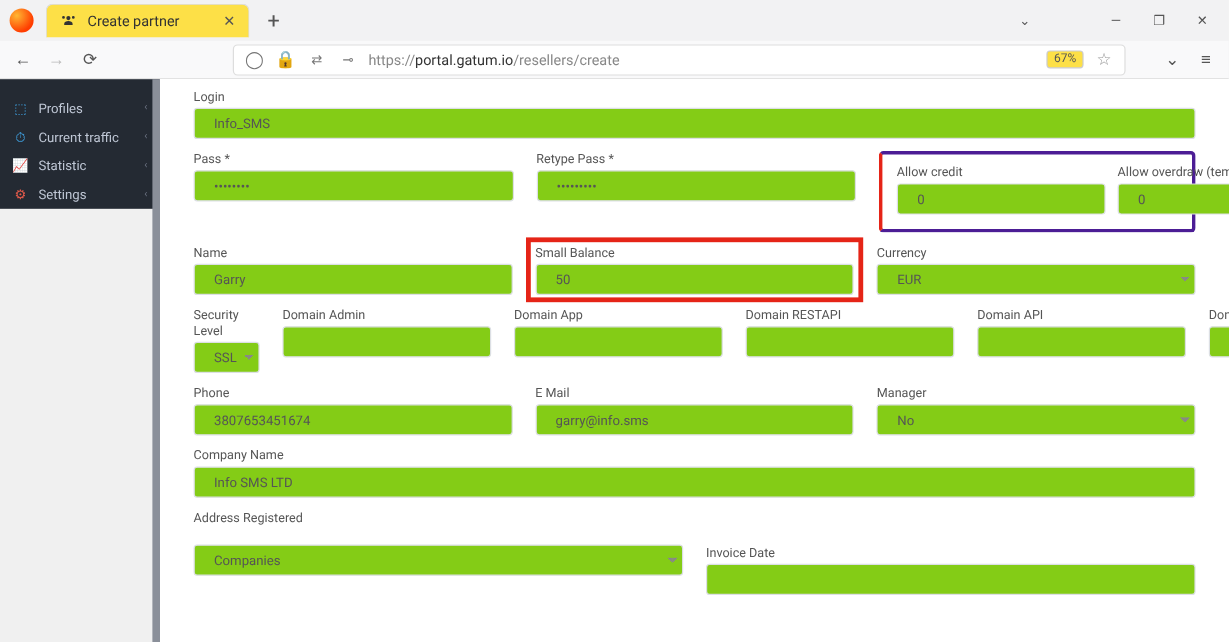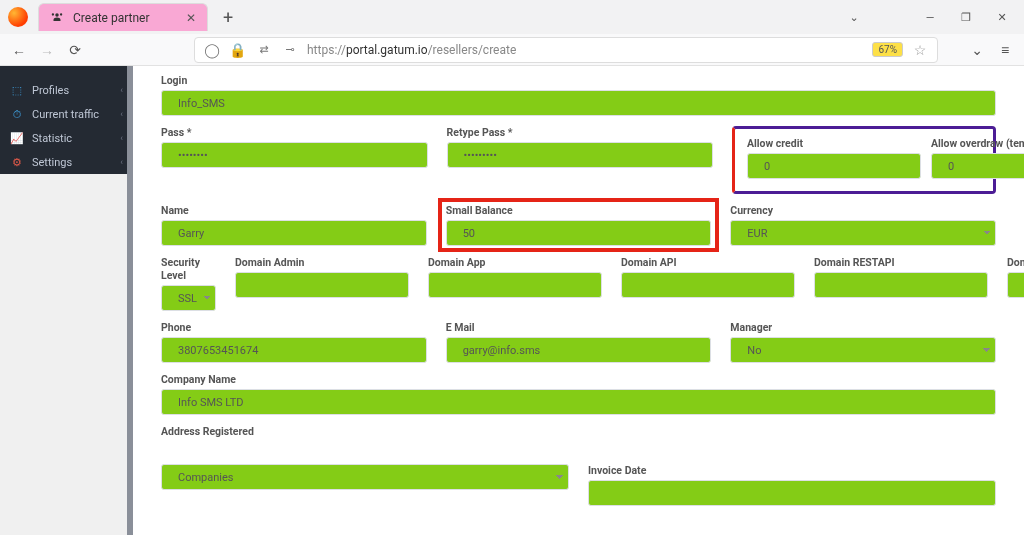--- a/index.html
+++ b/index.html
@@ -2,21 +2,21 @@
 <html><head>
   <meta charset="utf-8">
   <style>
     * { margin:0; padding:0; box-sizing:border-box; font-family:-apple-system,BlinkMacSystemFont,"Segoe UI",Roboto,sans-serif; }
     body { width:1024px; height:535px; background:#f0f0f0; overflow:hidden; font-size:11px; color:#333; }
 
     
     .chrome { background:#f5f5f5; }
     .tabbar { display:flex; align-items:center; height:34px; padding-left:8px; gap:6px; background:#f2f2f3;}
     .ff-logo { width:20px; height:20px; border-radius:50%; background:radial-gradient(circle at 30% 30%, #ffb733, #ff3d00 70%); margin-right:4px;}
-    .tab { display:flex; align-items:center; gap:8px; background:#f9a8d4; border:1px solid #ddd; border-bottom:none; border-radius:6px 6px 0 0; padding:6px 8px 6px 10px; width:170px; height:28px; font-size:12px;}
+    .tab { display:flex; align-items:center; gap:8px; background:#fde047; border:1px solid #ddd; border-bottom:none; border-radius:6px 6px 0 0; padding:6px 8px 6px 10px; width:170px; height:28px; font-size:12px;}
     .tab-favicon { width:16px; height:16px; display:flex; align-items:center; justify-content:center;}
     .tab-favicon svg{width:14px;height:14px;fill:#333;}
     .tab-title { flex:1; white-space:nowrap; overflow:hidden;}
     .tab-close { width:16px; height:16px; display:flex; align-items:center; justify-content:center; color:#555; cursor:pointer;}
     .newtab { width:28px; height:28px; display:flex; align-items:center; justify-content:center; color:#555; font-size:18px; cursor:pointer;}
     .win-controls{ margin-left:auto; display:flex; gap:20px; padding-right:14px; color:#555;}
     .win-controls span{ width:16px; display:flex; align-items:center; justify-content:center;}
 
     .navbar { display:flex; align-items:center; height:32px; padding:0 10px; gap:10px; background:#f9f9fa; border-bottom:1px solid #e2e2e2;}
     .nav-icon{ width:18px; height:18px; display:flex; align-items:center; justify-content:center; color:#555; font-size:14px;}
@@ -39,21 +39,21 @@
     .ic-traffic{color:#3fa2e3;}
     .ic-statistic{color:#5cb85c;}
     .ic-settings{color:#e25a4a;}
     .sb-wrap{position:relative; height:100%;}
     .side-scrollbar{ position:absolute; top:0; right:-1px; width:7px; height:100%; background:#8a8f99;}
 
     
     .content{ flex:1; background:#fff; overflow-y:auto; padding:8px 28px 20px 28px; position:relative;}
     .form-row{ display:flex; gap:19px; margin-bottom:10px;}
     .field{ display:flex; flex-direction:column; gap:3px;}
-    .field label{ font-size:10.5px; font-weight:700; color:#555;}
+    .field label{ font-size:10.5px; font-weight:400; color:#555;}
     .field input,.field select,.field textarea{ border:1px solid #dcdfe4; border-radius:3px; padding:5px 16px; font-size:11px; color:#555; background:#84cc16; height:26px;}
     .field textarea{height:46px; resize:none;}
     .field select{appearance:none; background-image:linear-gradient(45deg,transparent 50%,#888 50%),linear-gradient(135deg,#888 50%,transparent 50%); background-position:right 8px center,right 4px center; background-size:4px 4px,4px 4px; background-repeat:no-repeat; padding-right:18px;}
     .full{flex:1;}
 
     .credit-box{ border:3px solid #4c1d95; border-radius:4px; padding:8px 12px 12px 12px; margin-left:auto; width:264px;}
     .credit-inner{display:flex; gap:10px;}
     .highlight{ outline:4px solid #e52417; outline-offset:-2px;}
 
   </style>
@@ -177,25 +177,25 @@
       </div>
       <div class="field full">
           <label>Domain Admin</label>
           <input value="" style="">
         </div>
       <div class="field full">
           <label>Domain App</label>
           <input value="" style="">
         </div>
       <div class="field full">
+          <label>Domain RESTAPI</label>
+          <input value="" style="">
+        </div>
+      <div class="field full">
           <label>Domain API</label>
-          <input value="" style="">
-        </div>
-      <div class="field full">
-          <label>Domain RESTAPI</label>
           <input value="" style="">
         </div>
       <div class="field full">
           <label>Domain Webhook</label>
           <input value="" style="">
         </div>
     </div>
 
     <div class="form-row">
       <div class="field full">
@@ -210,21 +210,21 @@
           <label>Manager</label>
           <select><option>No</option></select>
         </div>
     </div>
 
     <div class="field full" style="margin-bottom:10px;">
       <label>Company Name</label>
       <input value="Info SMS LTD" style="">
     </div>
 
-    <div class="field full" style="margin-bottom:26px;">
+    <div class="field full" style="margin-bottom:16px;">
       <label>Address Registered</label>
     </div>
 
     <div class="form-row">
       <div class="field full">
           <select><option>Companies</option></select>
         </div>
       <div class="field full">
           <label>Invoice Date</label>
           <input value="" style="">

